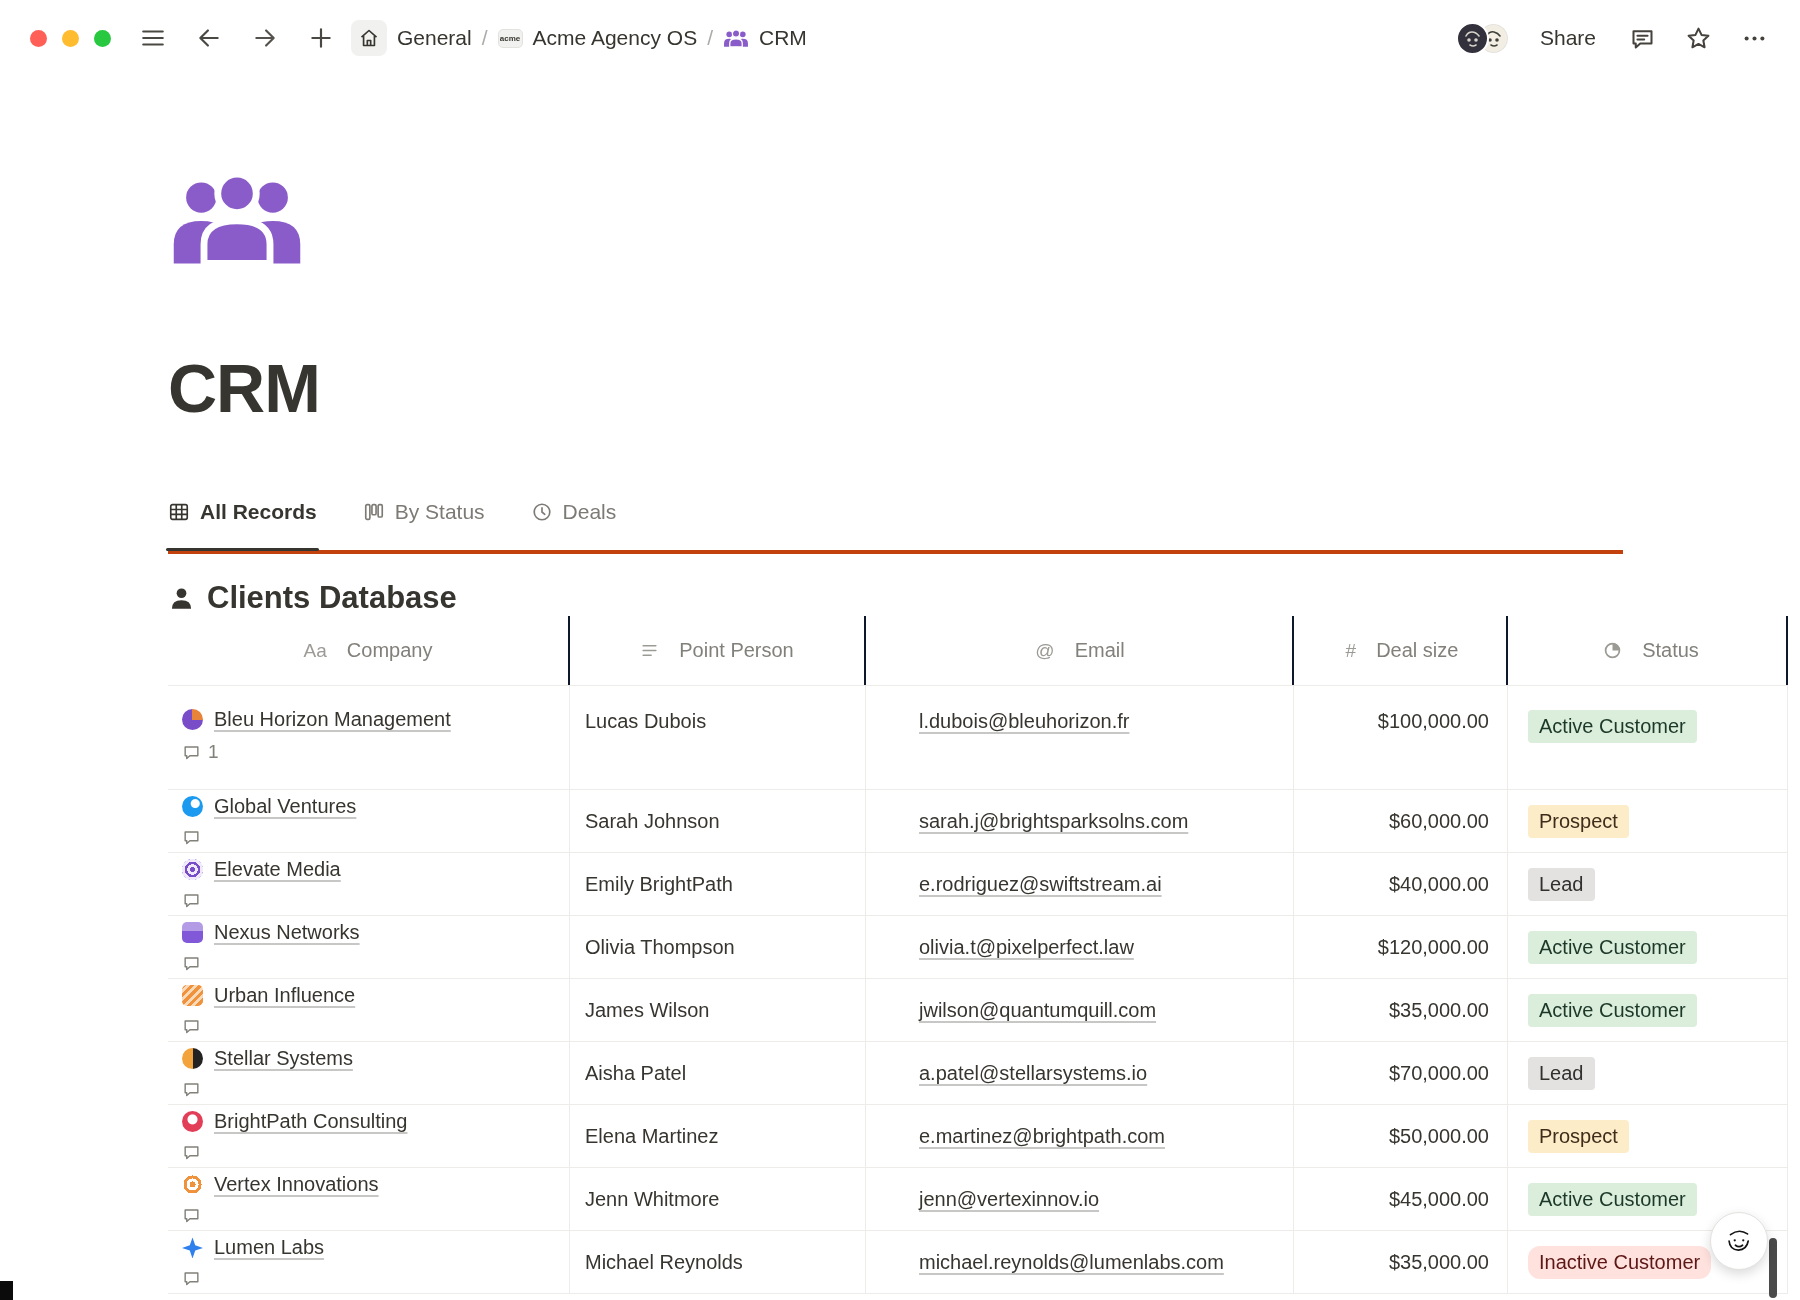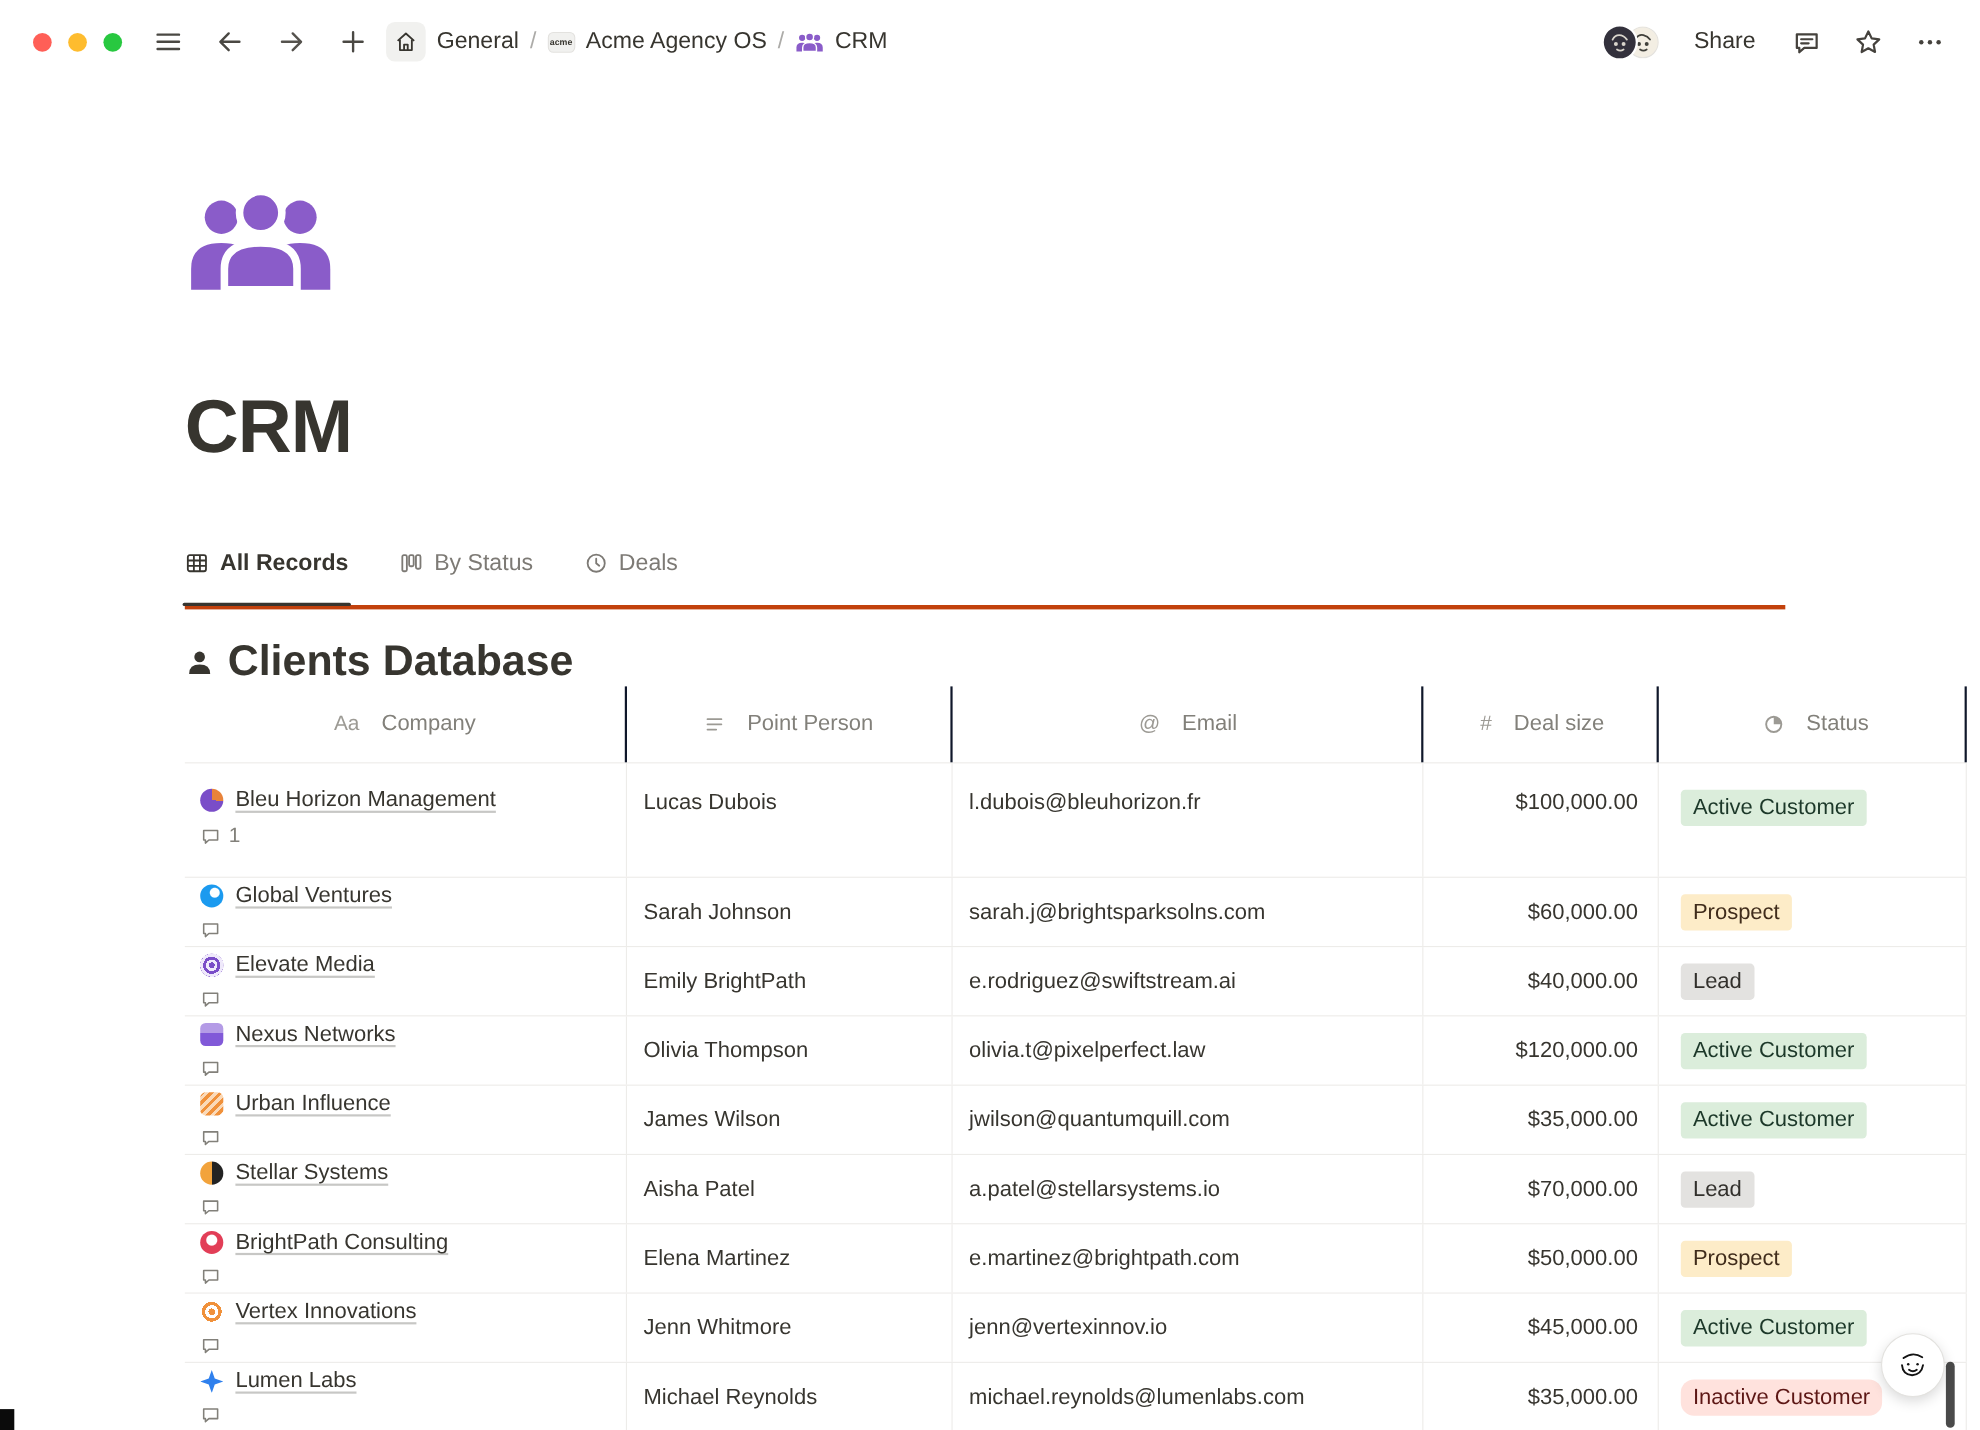--- a/index.html
+++ b/index.html
@@ -33,41 +33,41 @@
   .page-icon { margin-top:94px; width:138px; }
   .page-title { margin-top:84px; font-size:68px; font-weight:700; letter-spacing:-1px; line-height:1.05; }
   
   .tabs { margin-top:56px; width:1455px; display:flex; gap:46px; padding-top:20px; border-bottom:4px solid #c2410c; }
   .tab { display:flex; align-items:center; gap:10px; font-size:21px; color:#7D7A75;
     padding-bottom:26px; position:relative; cursor:pointer; }
   .tab.active { color:#37352F; font-weight:600; }
   .tab.active::after { content:""; position:absolute; left:-2px; right:-2px; bottom:-1px; height:3px; background:#37352F; border-radius:2px; }
   
   .section-head { margin-top:26px; display:flex; align-items:center; gap:12px; }
-  .section-title { font-size:39px; font-weight:700; }
+  .section-title { font-size:31px; font-weight:700; }
   
   .db-table { width:1620px; }
   .thead, .trow { display:grid; grid-template-columns:402px 296px 428px 214px 280px; }
   .thead { height:70px; align-items:center; color:#82807A; font-size:20px; border-bottom:1px solid #EDECE9; }
   .hcell { display:flex; align-items:center; gap:20px; padding:0 14px; height:100%; border-right:2px solid #0f172a; cursor:pointer;justify-content:center; }
   .hcell.h-email { padding-left:16px; }
   .hcell.h-deal { padding-left:18px; }
   .hcell.h-status { padding-left:22px; }
   .hglyph { font-size:19px; color:#9C9A94; }
   .trow { min-height:63px; align-items:center; border-bottom:1px solid #EDECE9; }
   .trow.has-comment { min-height:104px; align-items:start; }
   .cell { padding:0 15px; font-size:20px; height:100%; display:flex; align-items:center; border-right:1px solid #EDECE9; }
   .has-comment .cell { padding-top:24px; align-items:flex-start; }
   .c-company { flex-direction:column; align-items:flex-start; justify-content:center; gap:10px; padding-left:14px; }
   .has-comment .c-company { justify-content:flex-start; padding-top:22px; }
   .company-line { display:flex; align-items:center; gap:11px; }
   .company-link { font-weight:500; cursor:pointer;
     text-decoration:underline; text-decoration-color:rgba(55,53,47,0.28); text-underline-offset:4px; }
   .comment-line { display:flex; align-items:center; gap:7px; color:#82807A; font-size:19px; cursor:pointer; }
-  .c-email .email-link { text-decoration-color:rgba(55,53,47,0.28); text-underline-offset:4px; cursor:pointer; }
+  .c-email .email-link { text-decoration:underline; text-decoration-color:rgba(55,53,47,0.28); text-underline-offset:4px; cursor:pointer;margin-left:38px; }
   .c-deal { justify-content:flex-end; padding-right:18px; }
   .c-status { padding-left:20px; }
   .badge { display:inline-block; padding:4px 11px; border-radius:4px; font-size:20px; white-space:nowrap; line-height:1.25; }
   
   .cicon { width:21px; height:21px; border-radius:50%; flex:none; display:inline-block; }
   .ci-pie-chart { background:conic-gradient(#E8833A 0 26%, #7A4DC8 26% 100%); }
   .ci-globe { background:radial-gradient(circle at 63% 36%, #ffffff 0 4px, #1B9AEF 5px); }
   .ci-spiral { background:repeating-radial-gradient(circle at 50% 50%, #7A4DC8 0 2.6px, #EFE9FB 2.6px 5.2px); }
   .ci-layers { border-radius:5px; background:linear-gradient(180deg,#B49BE6 0 42%, #8159D8 42%); }
   .ci-stripes { border-radius:5px; background:repeating-linear-gradient(135deg,#F0913B 0 3px, #FAD9B8 3px 6px); }

